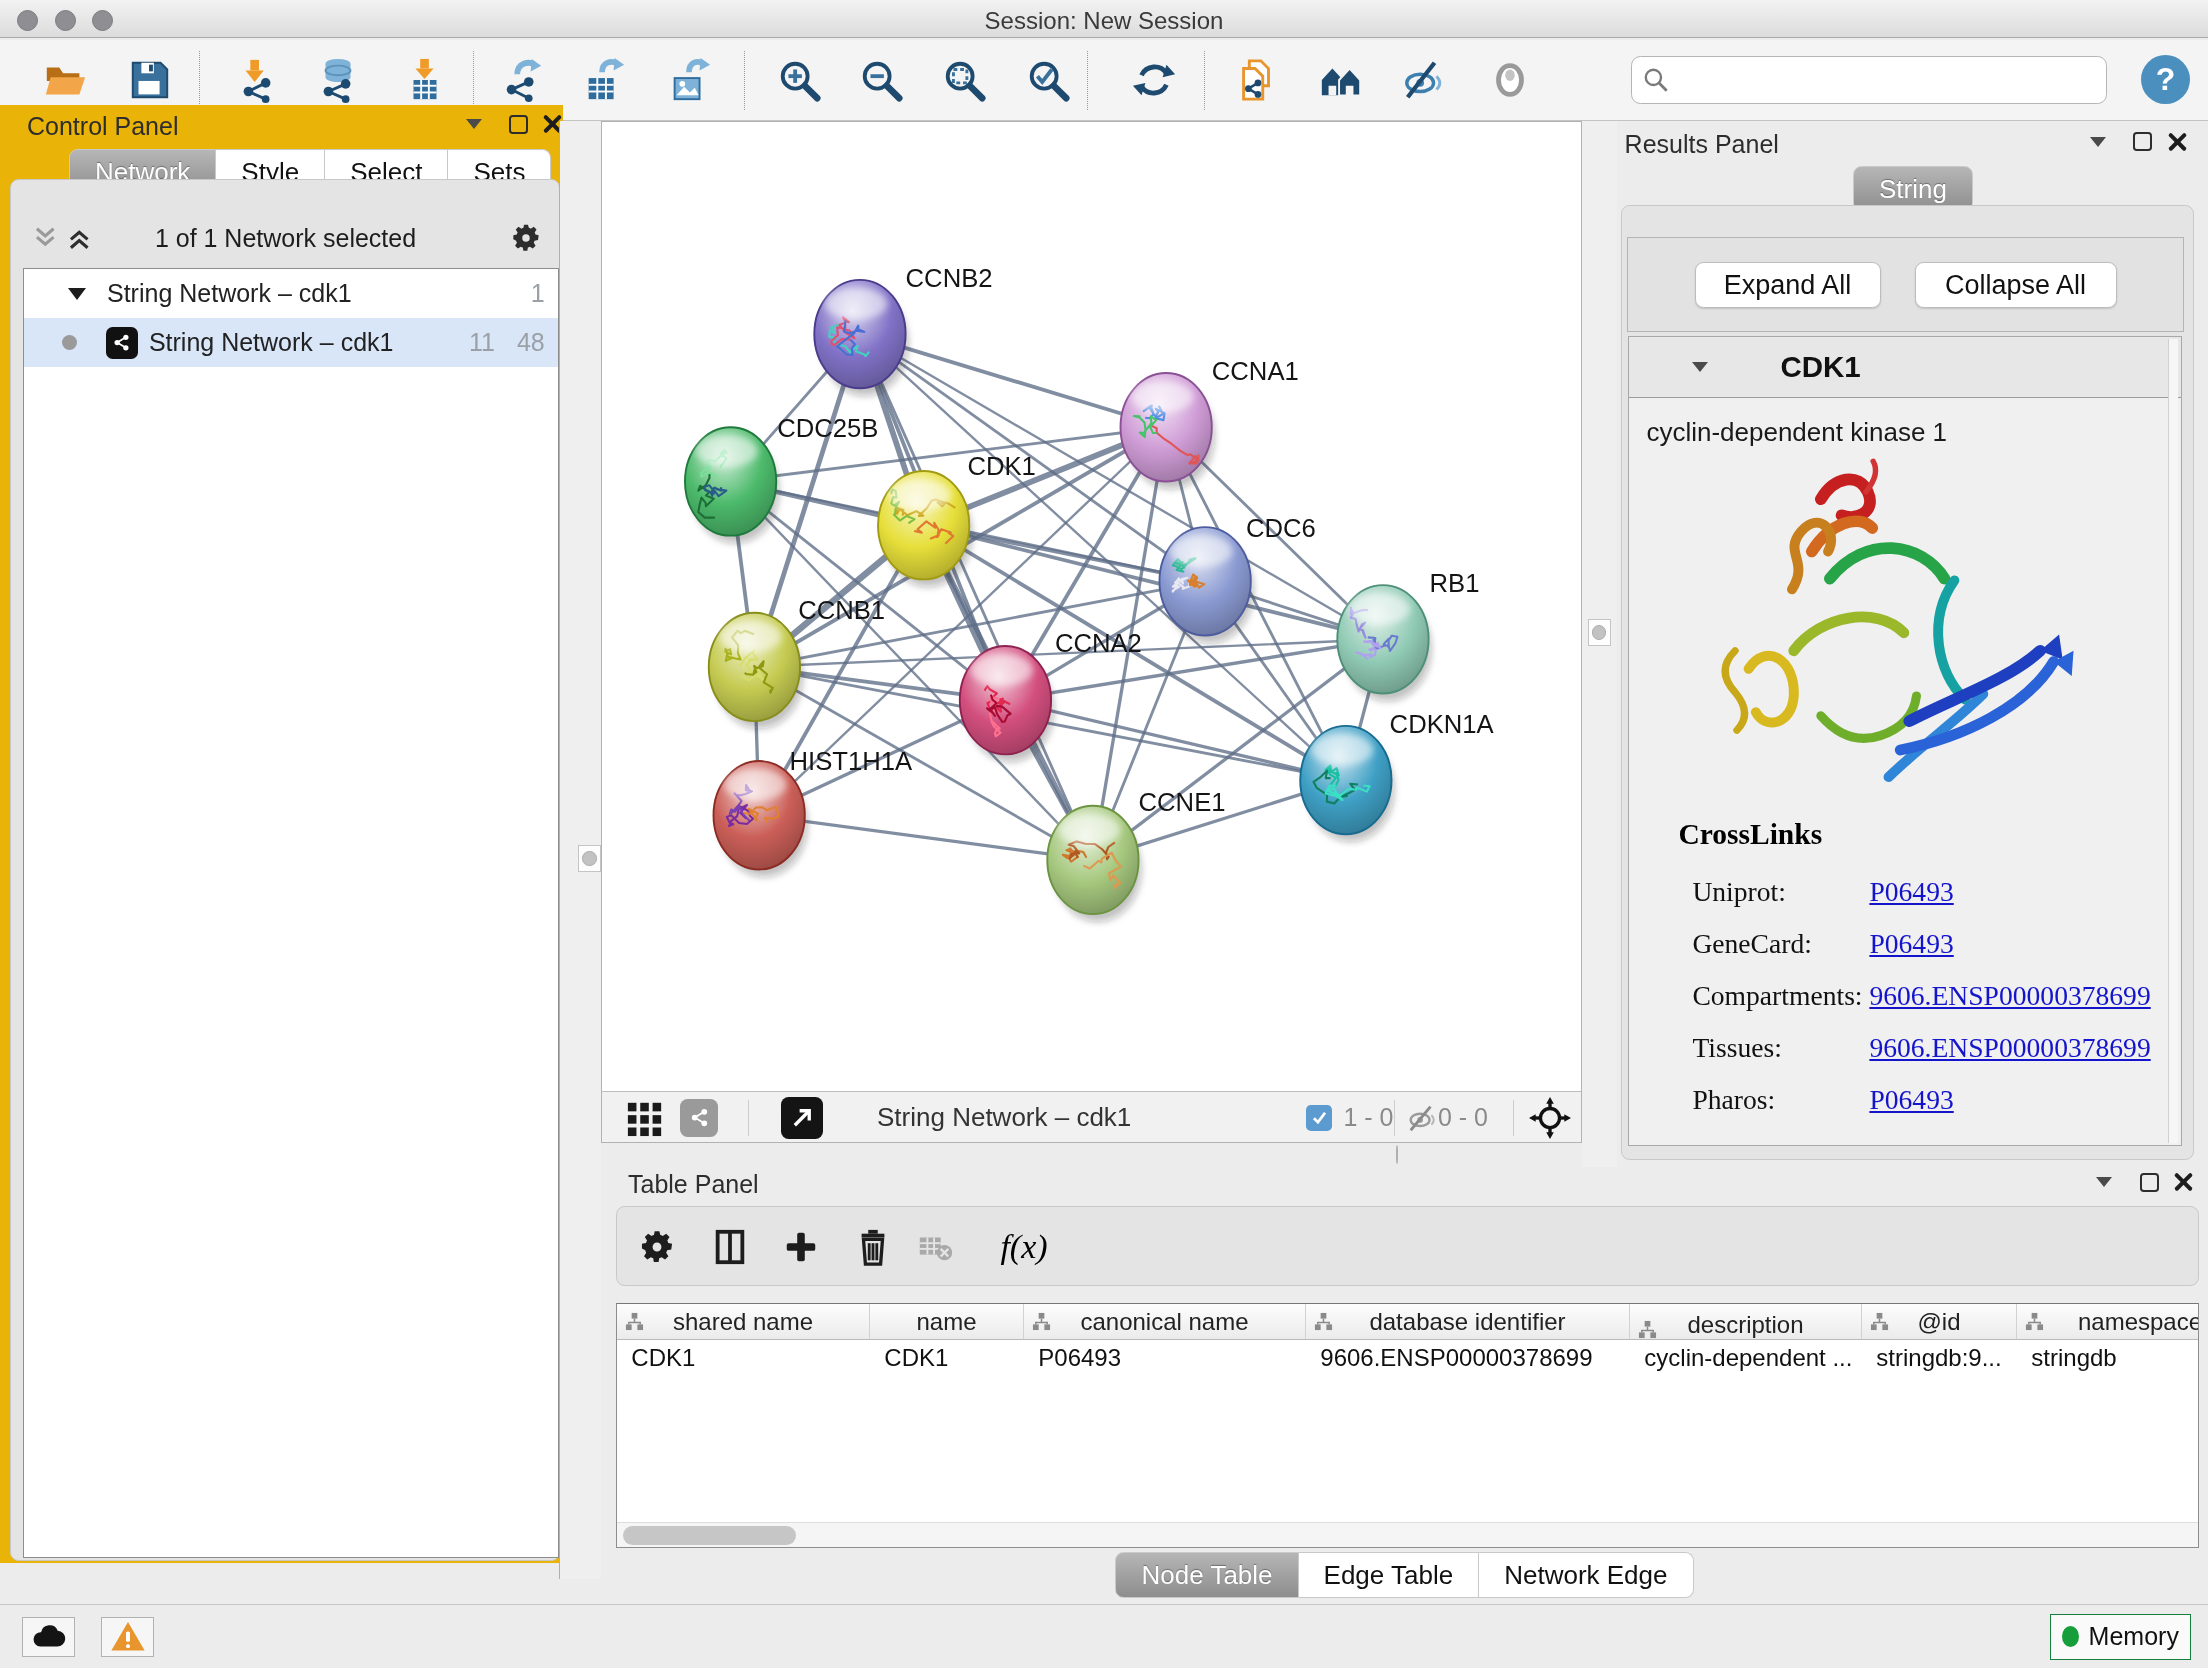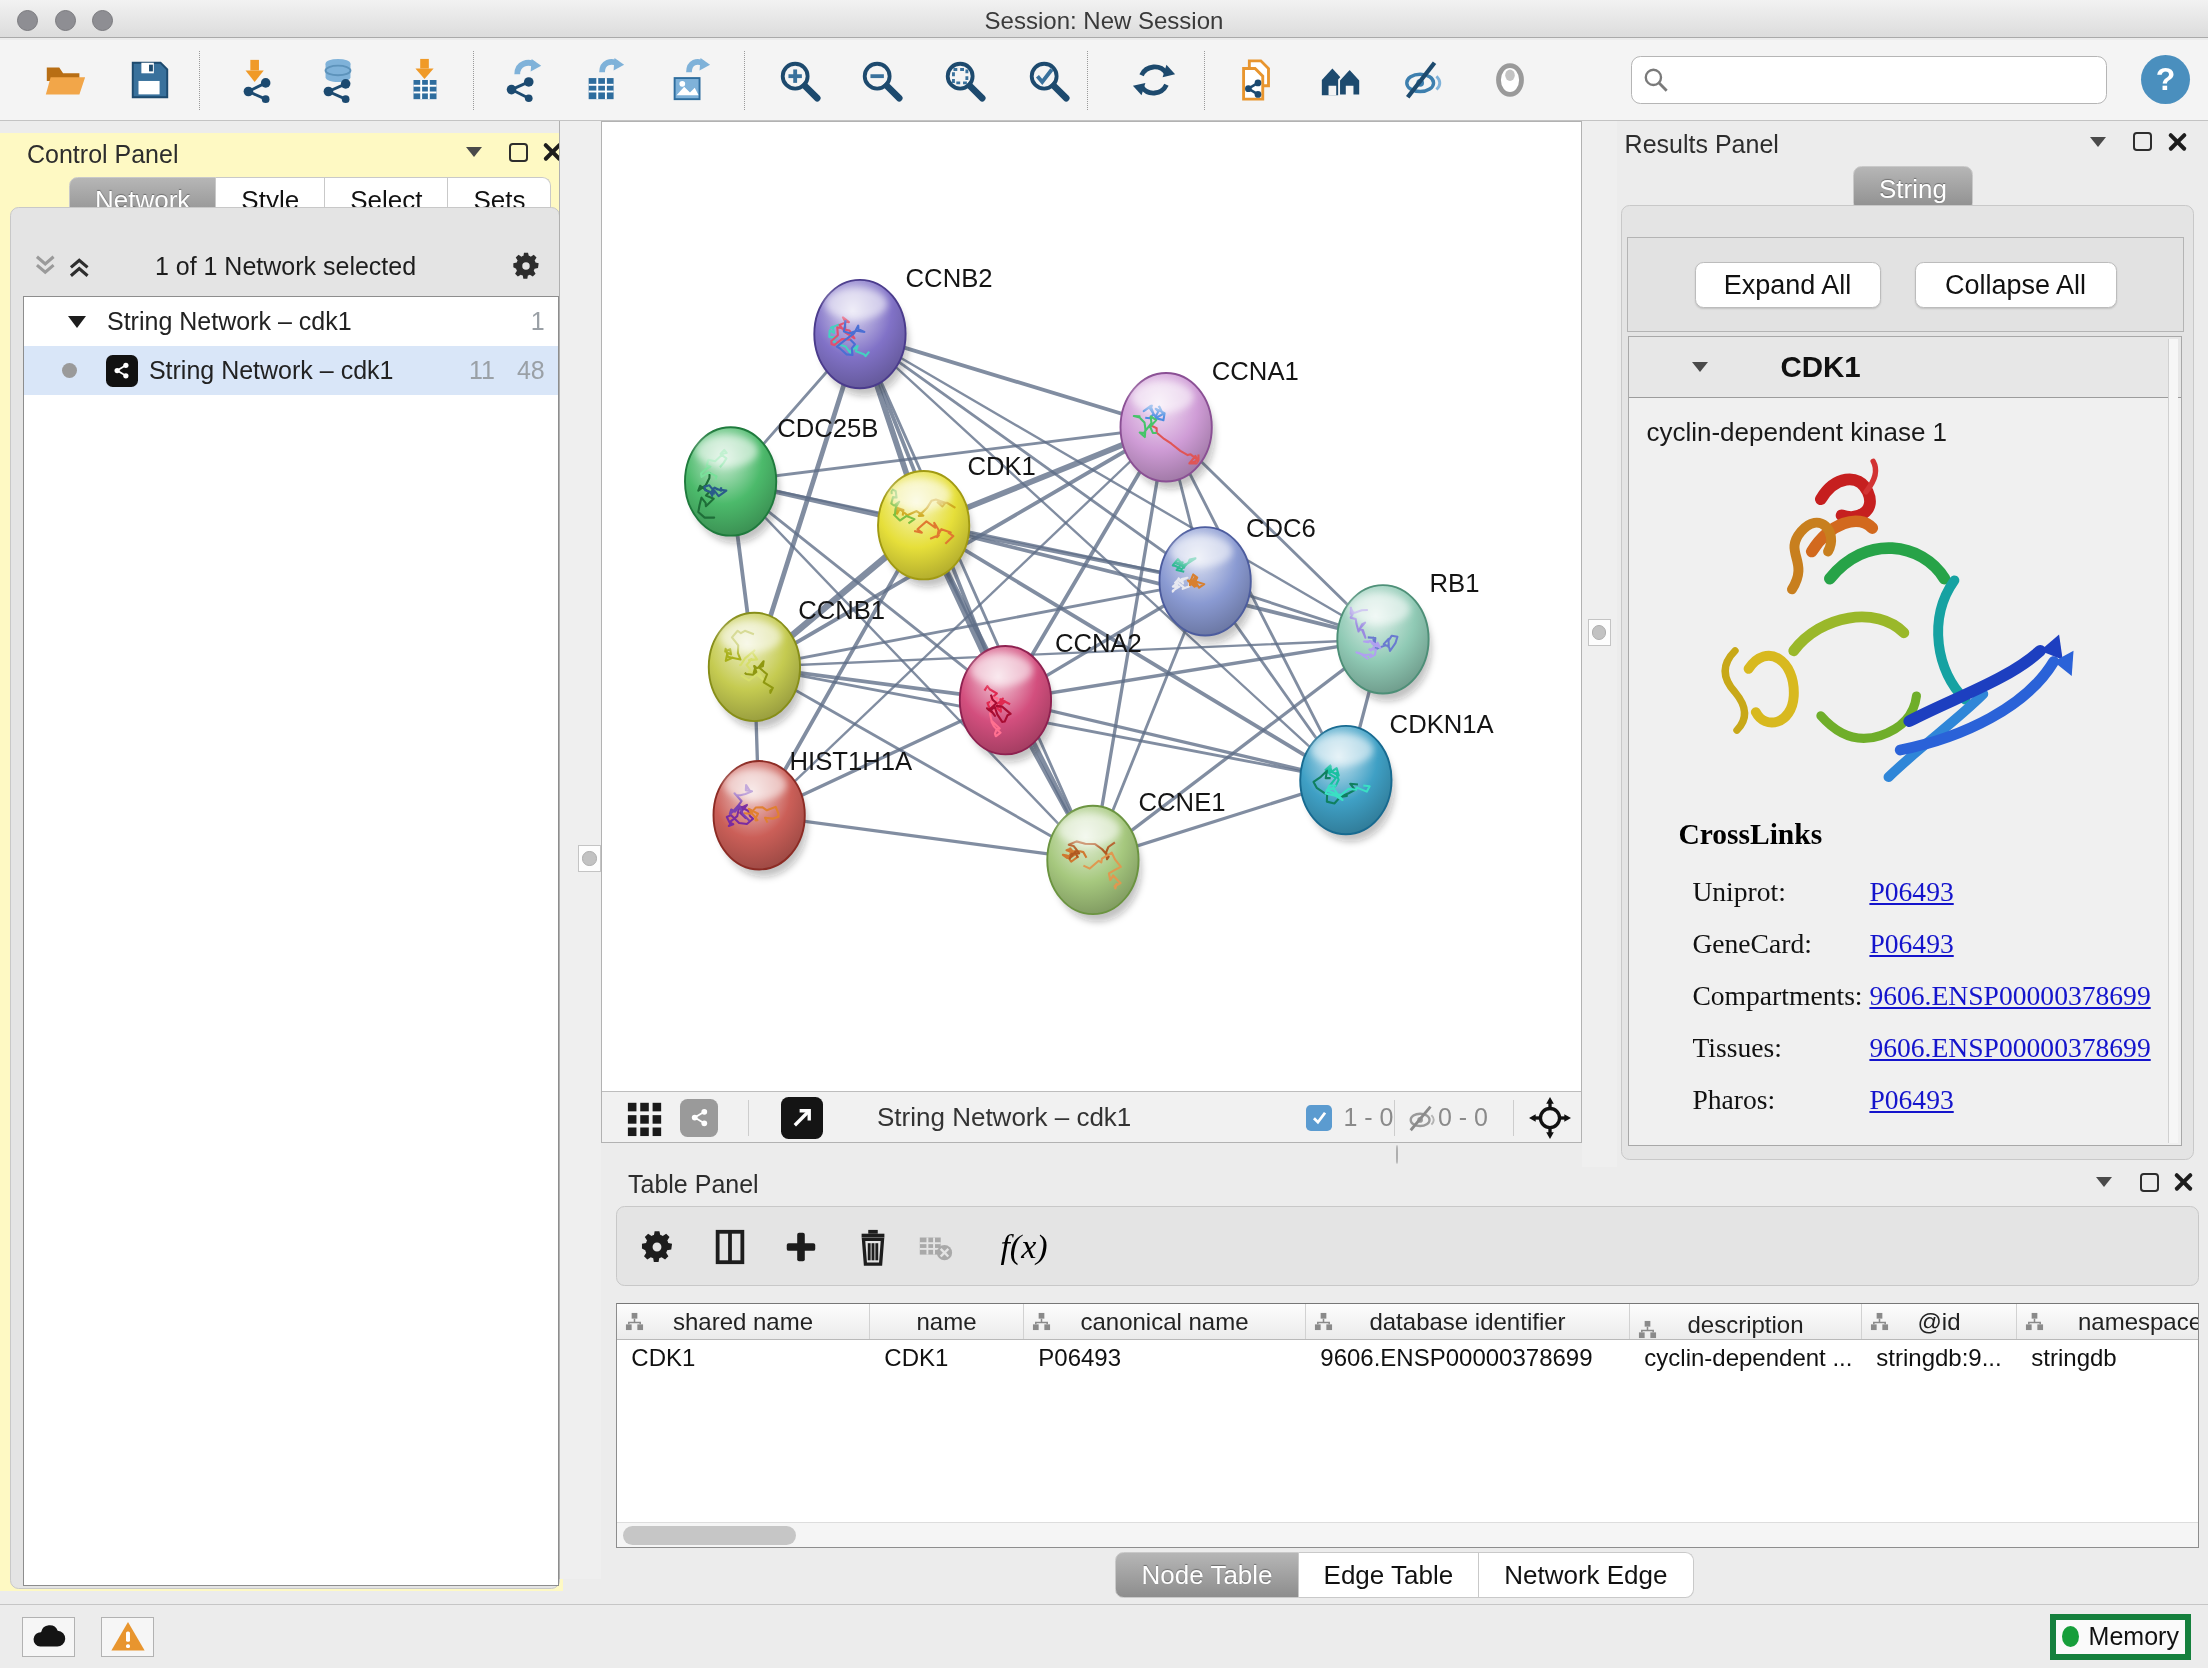--- a/index.html
+++ b/index.html
@@ -43,21 +43,21 @@
     border-left-width:0;color:#111;}
   .tab:first-child{border-left-width:1px;border-radius:8.6px 0 0 8.6px;}
   .tab:last-child{border-radius:0 8.6px 8.6px 0;}
   .tab.single{border-radius:8.6px;border-left-width:1px;}
   .tab.active{background:linear-gradient(#b6b6b6,#8d8d8d);color:#fff;
     text-shadow:0 -1px 1px rgba(0,0,0,.35);}
 
   .inset{background:#e4e4e4;border:1px solid #c8c8c8;border-radius:8.6px;}
 
   
-  .control-panel{position:absolute;left:0;top:133px;width:563px;height:1458px;background:#fef9c3;}
+  .control-panel{position:absolute;left:0;top:105px;width:563px;height:1458px;background:#eab308;}
   .cp-head{position:absolute;left:0;top:0;width:100%;height:40px;}
   .cp-tabs{position:absolute;left:69px;top:44px;display:flex;}
   .cp-inset{position:absolute;left:9.5px;top:74px;width:550px;height:1503px;height:1382px;}
   .sel-row{position:absolute;left:23px;top:112px;width:525px;height:42px;display:flex;align-items:center;}
   .sel-status{position:absolute;left:0;right:0;text-align:center;font-size:25px;color:#1d1d1d;}
   .tree-box{position:absolute;left:23px;top:163px;width:536px;height:1290px;background:#fff;
     border:1px solid #8d8d8d;}
   .tree-row{position:relative;height:49px;display:flex;align-items:center;font-size:25px;}
   .tree-row.selected{background:#d9e6f8;}
   .tree-tri{width:0;height:0;border-left:9.5px solid transparent;border-right:9.5px solid transparent;
@@ -133,21 +133,21 @@
     border-top:1px solid #ddd;}
   .hthumb{position:absolute;left:5.7px;top:2.9px;width:173px;height:19px;border-radius:9.5px;background:#c6c6c6;}
   .tp-tabs{position:absolute;left:0;right:0;top:390px;display:flex;justify-content:center;}
 
   
   .status-bar{position:absolute;left:0;top:1604px;width:2208px;height:65px;background:#ececec;
     border-top:1px solid #c6c6c6;}
   .sbtn{position:absolute;top:12.4px;width:53px;height:40px;background:#f6f6f6;border:1.9px solid #b2b2b2;
     display:flex;align-items:center;justify-content:center;}
   .membtn{position:absolute;right:17px;top:8.6px;width:141px;height:46px;background:#fafafa;
-    border:6px solid #15803d;display:flex;align-items:center;justify-content:center;gap:9.5px;
+    border:1px solid #15803d;display:flex;align-items:center;justify-content:center;gap:9.5px;
     font-size:25px;color:#111;}
   .memdot{width:17px;height:21px;border-radius:50%;background:#169e3a;}
 </style>
 </head>
 <body>
 
 <div class="app">
 
   <div class="titlebar">
     <span class="tl" style="left:17px"></span>

